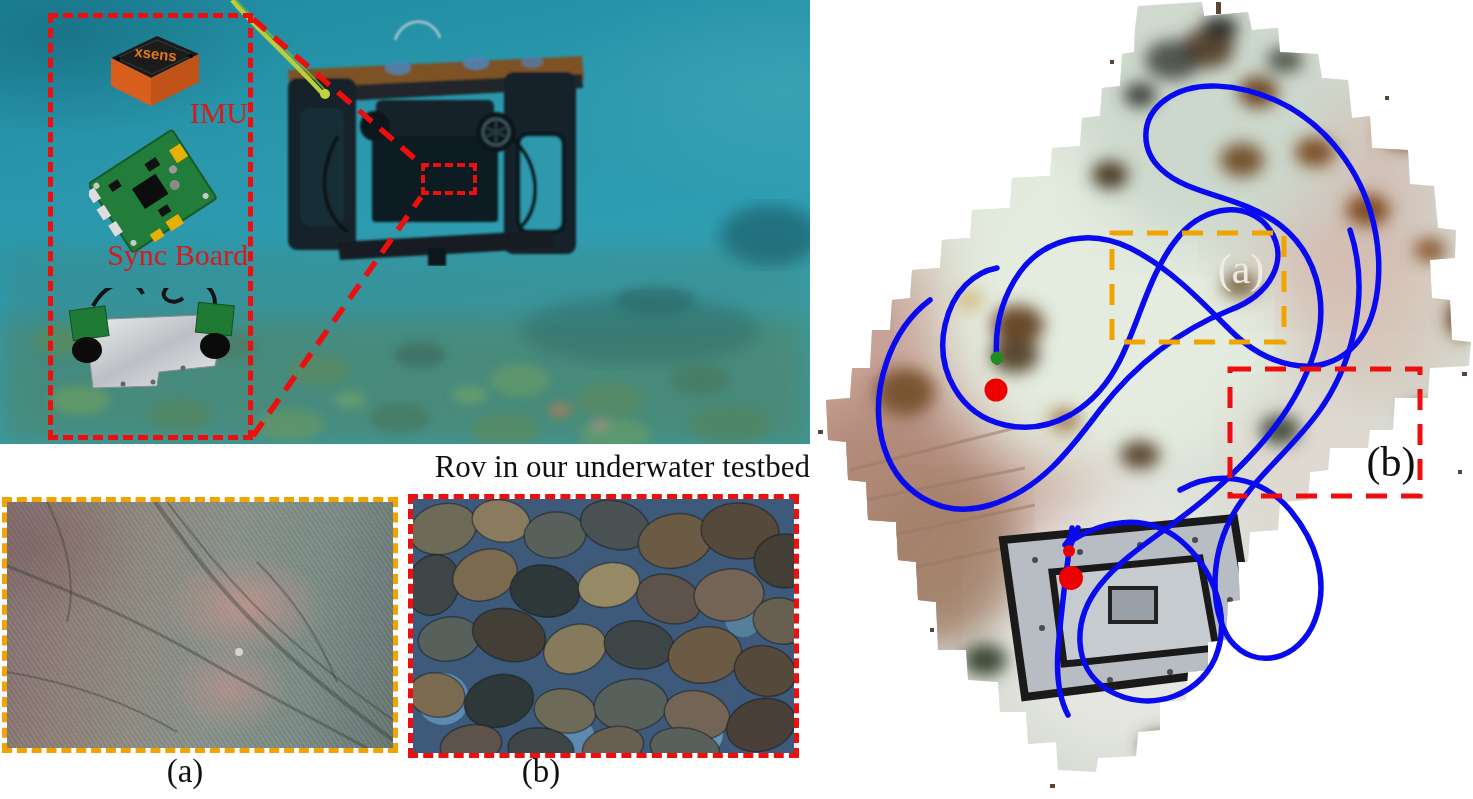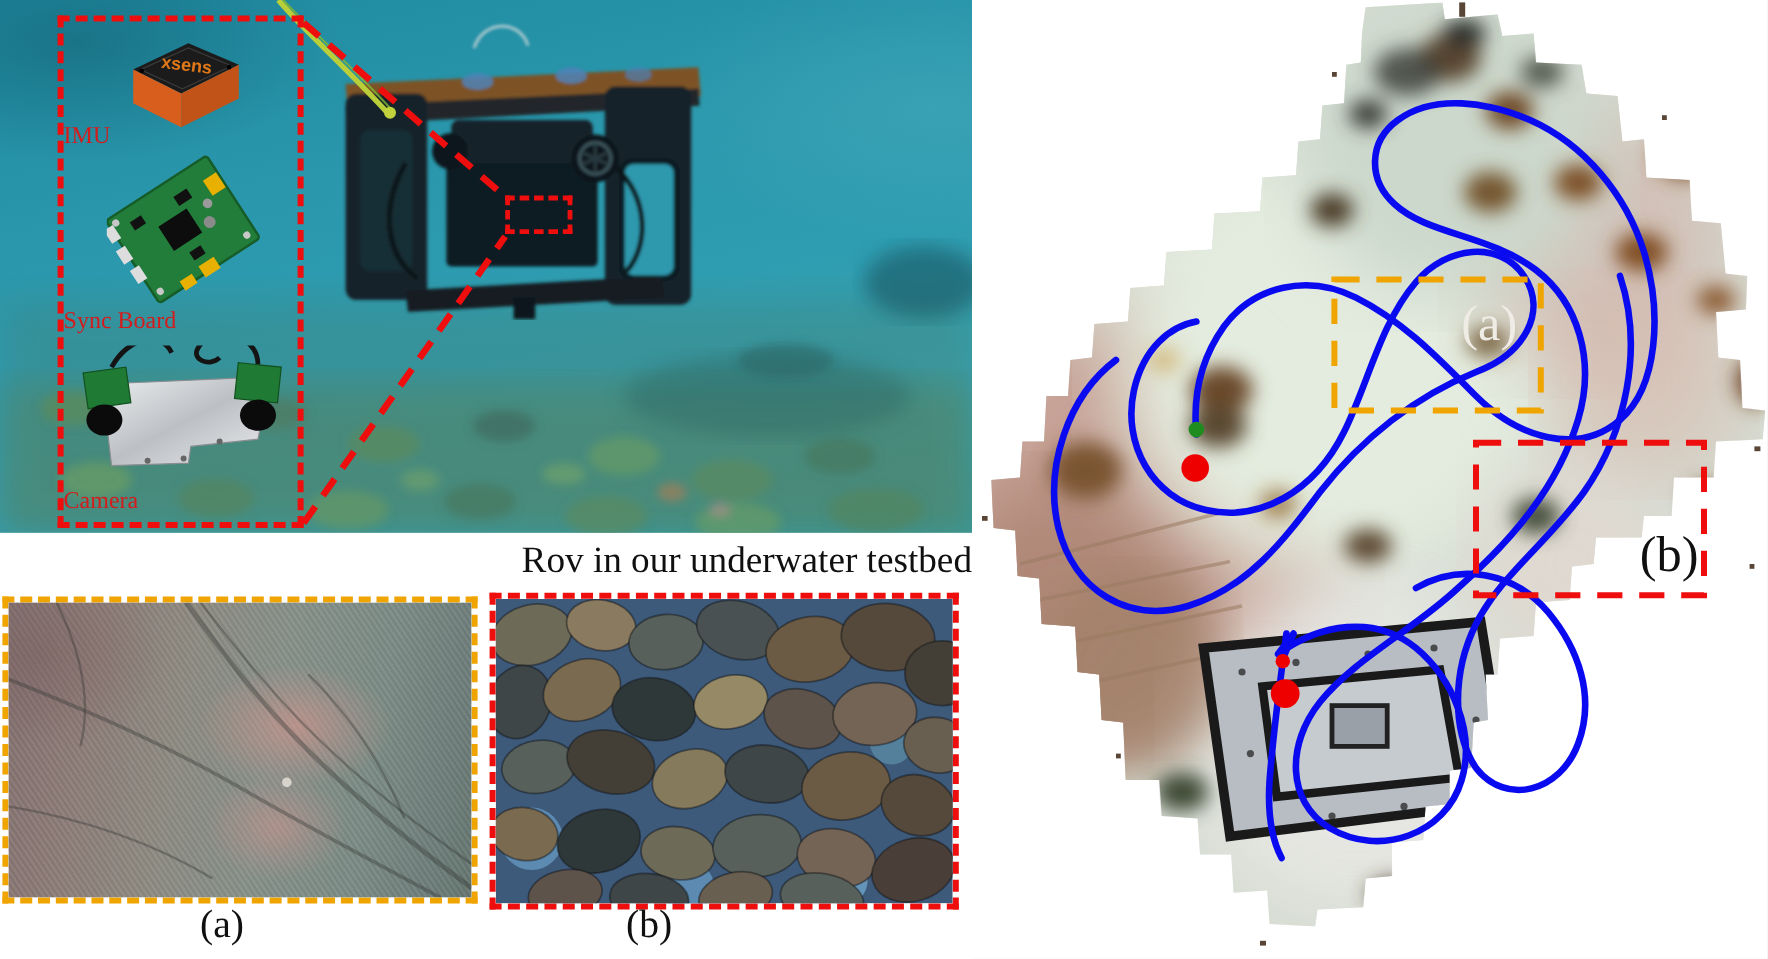--- a/index.html
+++ b/index.html
@@ -21,22 +21,22 @@
   
   .rov-photo{left:0;top:0;width:810px;height:444px;overflow:hidden;
     background:
       radial-gradient(60% 50% at 8% 8%, rgba(8,58,74,.30), rgba(8,58,74,0) 45%),
       radial-gradient(55% 45% at 96% 20%, rgba(120,200,210,.18), rgba(120,200,210,0) 55%),
       linear-gradient(168deg,#1f8aa0 0%,#2a97ac 34%,#2f9db1 58%,#37a0ad 78%,#3a9c9e 100%);}
   .photo-scene{left:0;top:0;width:810px;height:444px;}
 
   .component-box{left:48px;top:13px;width:205px;height:427px;box-sizing:border-box;
     border:5px dashed var(--annotation-red);}
-  .comp-label{left:0;width:100%;text-align:left;color:var(--label-red);
-    font-size:20px;line-height:34px;}
+  .comp-label{left:0;width:100%;text-align:right;color:var(--label-red);
+    font-size:30px;line-height:34px;}
   .comp-art{position:absolute;}
 
   .roi-box{left:421px;top:163px;width:56px;height:32px;box-sizing:border-box;
     border:4px dashed var(--annotation-red);}
 
   .caption{left:0;top:448px;width:810px;text-align:right;color:var(--caption-color);
     font-size:31px;line-height:38px;}
 
   
   .subfig{box-sizing:border-box;overflow:hidden;}
@@ -172,21 +172,21 @@
           <rect x="8" y="30" width="9" height="13" fill="#ddd"></rect>
           <rect x="7" y="50" width="9" height="13" fill="#ddd"></rect>
           <rect x="8" y="70" width="9" height="13" fill="#ddd"></rect>
           <circle cx="86" cy="72" r="5" fill="#8a8a8a"></circle>
             <circle cx="93" cy="58" r="4" fill="#9a9a9a"></circle>
           <circle cx="20" cy="98" r="3" fill="#c8c8c8"></circle>
             <circle cx="106" cy="98" r="3" fill="#c8c8c8"></circle>
           <circle cx="20" cy="30" r="3" fill="#c8c8c8"></circle>
         </g>
       </svg>
-      <div class="abs comp-label" style="top:232px">Sync Board</div>
+      <div class="abs comp-label" style="top:220px">Sync Board</div>
 
       <svg class="comp-art" style="left:10px;top:270px;width:182px;height:112px" viewBox="0 0 182 112">
         <defs>
           <linearGradient id="alu" x1="0" y1="0" x2="1" y2="1">
             <stop offset="0" stop-color="#eceef0"></stop>
               <stop offset=".5" stop-color="#bcc0c4"></stop>
             <stop offset=".8" stop-color="#d8dadd"></stop>
               <stop offset="1" stop-color="#a8acb0"></stop>
           </linearGradient>
         </defs>
@@ -198,21 +198,20 @@
           </g>
         <ellipse cx="24" cy="62" rx="15" ry="13" fill="#0b0b0b"></ellipse>
         <g transform="rotate(6 152 30)">
             <rect x="134" y="16" width="36" height="30" fill="#1f7a34" stroke="#12511f"></rect>
           </g>
         <ellipse cx="152" cy="58" rx="15" ry="13" fill="#0b0b0b"></ellipse>
         <circle cx="60" cy="96" r="2.5" fill="#666"></circle>
           <circle cx="90" cy="94" r="2.5" fill="#666"></circle>
         <circle cx="120" cy="80" r="2.5" fill="#666"></circle>
       </svg>
-      <div class="abs comp-label" style="top:382px">Camera</div>
     </div>
   </div>
 
   <div class="abs caption">Rov in our underwater testbed</div>
 
   <div class="abs subfig subfig-a">
     <div class="fabric"></div>
     <svg class="abs" style="left:0;top:0;width:386px;height:246px" viewBox="0 0 386 246">
       <g fill="none" stroke="rgba(52,56,52,.38)">
         <path d="M148 0 C200 70 240 130 386 238" stroke-width="4"></path>

